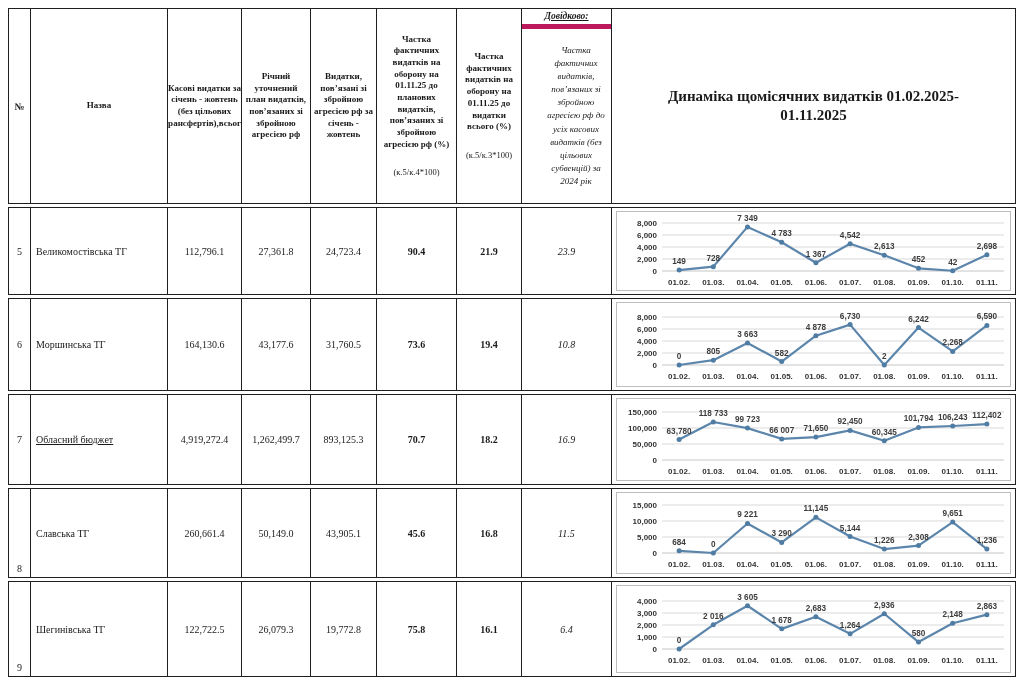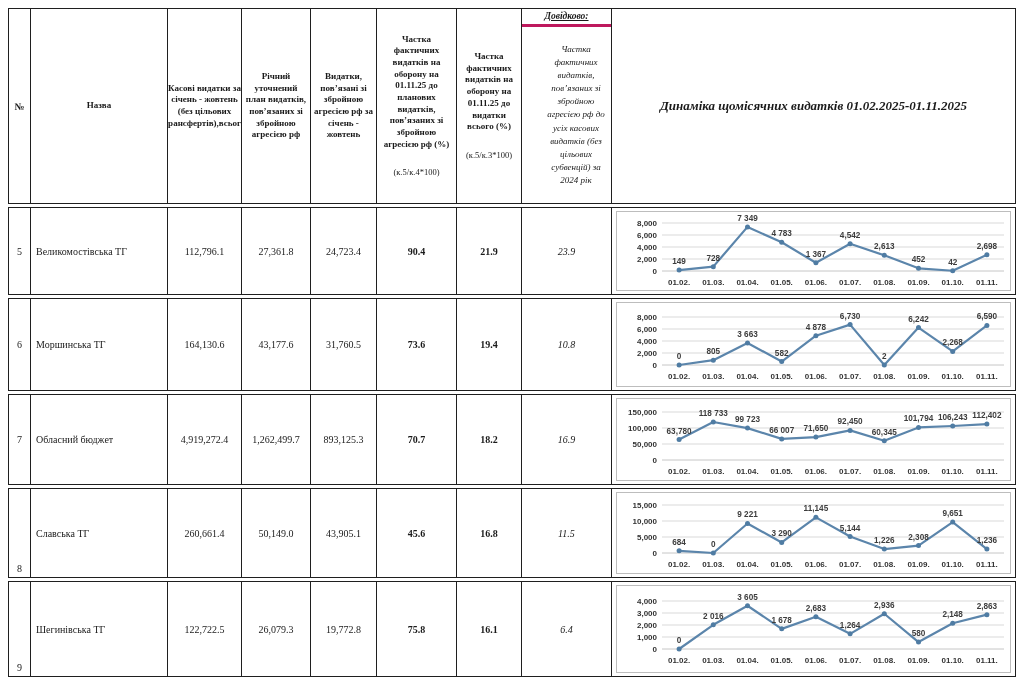--- a/index.html
+++ b/index.html
@@ -17,31 +17,31 @@
 
   .cell { border-right:1px solid #1f1f1f; display:flex; align-items:center; justify-content:center; text-align:center; overflow:hidden; }
   .cell:last-child { border-right:none; }
 
   
   .header-block { height:196px; }
   .hcell { font-weight:bold; font-size:9px; line-height:1.3; padding:2px 3px; }
   .hcell.num { font-size:10px; }
   .formula { font-weight:normal; font-size:8.5px; display:block; margin-top:17px; }
   .ref-cell { flex-direction:column; align-items:stretch; justify-content:flex-start; padding:0; }
-  .ref-band { border-bottom:3px solid #be185d; font-style:italic; font-weight:600; font-size:9.5px; text-decoration:underline; padding:2px 0 3px 0; text-align:center; }
+  .ref-band { border-bottom:5px solid #be185d; font-style:italic; font-weight:600; font-size:9.5px; text-decoration:underline; padding:2px 0 3px 0; text-align:center; }
   .ref-body { flex:1; display:flex; align-items:center; justify-content:center; font-style:italic; font-weight:normal; font-size:9px; line-height:1.45; padding:2px 4px; text-align:center;margin-left:19px; }
-  .chart-title-cell { font-weight:bold; font-size:13px; padding:0 30px;font-style:italic; }
+  .chart-title-cell { font-weight:bold; font-size:15px; padding:0 30px; }
 
   
   .row-block .cell { font-size:10px; }
   .r5 { height:88px; } .r6 { height:93px; } .r7 { height:91px; } .r8 { height:90px; } .r9 { height:96px; }
   .c-name { justify-content:flex-start; text-align:left; padding-left:5px; font-size:10.5px; }
   .c-bold { font-weight:bold; font-size:10.5px; }
   .c-italic { font-style:italic; }
-  .underlined { }
+  .underlined { text-decoration:underline; }
   .num-bottom .c-num { align-items:flex-end; padding-bottom:3px; }
 
   
   .c-chart { padding:3px 4px; }
   .chart-box { border:1px solid #bdbdbd; width:100%; height:100%; display:flex; align-items:center; justify-content:center; background:#fff; }
   .chart-box svg { display:block; }
 </style>
 </head>
 <body>
 

